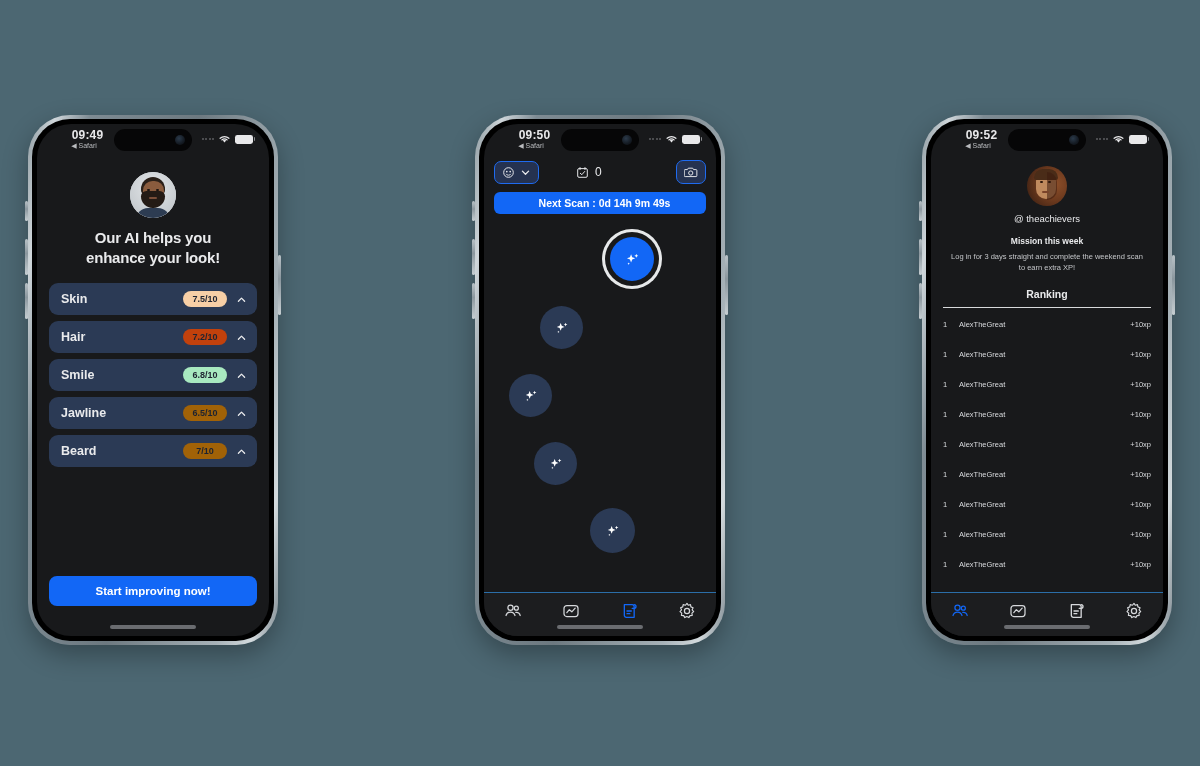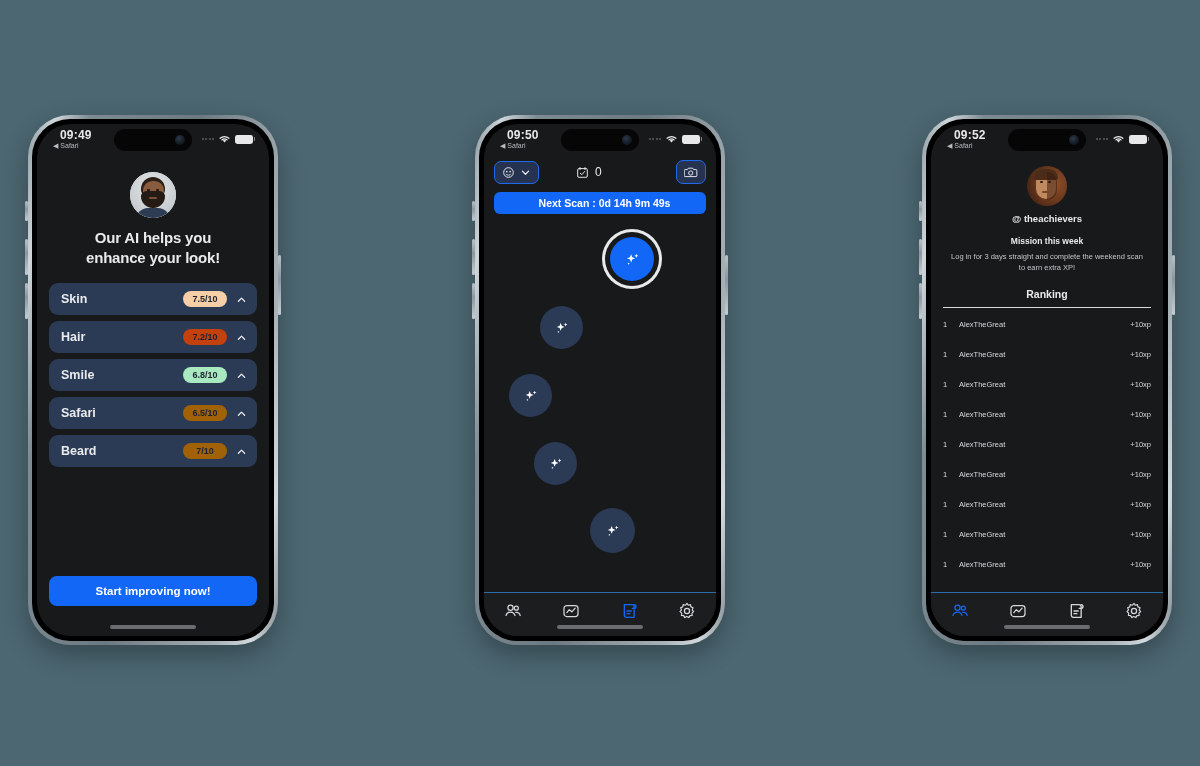--- a/index.html
+++ b/index.html
@@ -43,21 +43,21 @@
   .btn-voldn  { left: -3px; width: 3px; height: 36px; top: 168px; }
   .btn-power  { right: -3px; width: 3px; height: 60px; top: 140px; }
 
   
   .statusbar {
     position: relative; height: 30px;
     display: flex; align-items: center;
     padding: 0 16px;
     color: #e8e8ea;
   }
-  .sb-left { display:flex; flex-direction:column; align-items:flex-start; line-height:1; width: 62px;}
+  .sb-left { display:flex; flex-direction:column; align-items:center; line-height:1; width: 62px;}
   .sb-time { font-size: 12px; font-weight: 600; letter-spacing: .2px; margin-left:7px;}
   .sb-back { font-size: 7px; color:#b9bbbe; margin-top:1px; }
   .island {
     position: absolute; left: 50%; transform: translateX(-50%);
     top: 5px; width: 78px; height: 22px; border-radius: 12px;
     background: #060607;
   }
   .island::after {
     content: ""; position: absolute; right: 7px; top: 6px;
     width: 10px; height: 10px; border-radius: 50%;
@@ -172,21 +172,21 @@
     margin: 8px auto 0; position: relative; overflow: hidden;
     background: radial-gradient(circle at 62% 40%, #b5estetica 0%, #3a2116 100%);
   }
   .av3-bg { position:absolute; inset:0; background: radial-gradient(circle at 70% 45%, #8d4f2a 0%, #6d3a1e 45%, #321a10 100%); }
   .av3-face { position:absolute; left:9px; top:6px; width:20px; height:27px; border-radius:10px 10px 11px 11px; background:#c08a5e;}
   .av3-hair { position:absolute; left:7px; top:3px; width:24px; height:11px; border-radius:12px 12px 3px 3px; background:#4a2c18;}
   .av3-shadow{ position:absolute; left:20px; top:6px; width:10px; height:28px; border-radius:0 10px 10px 0; background:rgba(60,28,14,.55);}
   .av3-eyeL,.av3-eyeR{position:absolute;top:15px;width:3px;height:2px;border-radius:2px;background:#30180c;}
   .av3-eyeL{left:13px;} .av3-eyeR{left:21px;}
   .av3-mouth{position:absolute;left:15px;top:25px;width:7px;height:2px;border-radius:2px;background:#7a432a;}
-  .handle { margin-top: 7px; font-size: 9.5px; font-weight: 700; color: #e9eaec; }
+  .handle { margin-top: 7px; font-size: 9.5px; font-weight: 400; color: #e9eaec; }
   .mission-title { margin-top: 12px; font-size: 8.5px; font-weight: 700; color: #e9eaec; }
   .mission-text { margin-top: 6px; font-size: 7.5px; color: #c3c5c8; line-height: 1.45; padding: 0 6px; }
   .ranking-title { margin-top: 14px; font-size: 10.5px; font-weight: 700; color: #e9eaec; }
   .rank-div { margin-top: 7px; height: 1px; background: #d7d9db; }
   .rank-list { margin-top: 2px; }
   .rank-row {
     display: flex; align-items: center; height: 30px;
     font-size: 7.5px; color: #d9dbde;
   }
   .rk-pos { width: 16px; text-align: left; }
@@ -265,21 +265,21 @@
 
             <div class="score-row">
               <span class="score-name">Smile</span>
               <span class="score-badge" style="background:#a8e9c0">6.8/10</span>
               <svg class="chev" viewBox="0 0 16 16">
                   <path d="M3.5 10.5 L8 6 L12.5 10.5" stroke="#e9eaec" stroke-width="1.9" fill="none" stroke-linecap="round" stroke-linejoin="round"></path>
                 </svg>
             </div>
 
             <div class="score-row">
-              <span class="score-name">Safari</span>
+              <span class="score-name">Jawline</span>
               <span class="score-badge" style="background:#a16207">6.5/10</span>
               <svg class="chev" viewBox="0 0 16 16">
                   <path d="M3.5 10.5 L8 6 L12.5 10.5" stroke="#e9eaec" stroke-width="1.9" fill="none" stroke-linecap="round" stroke-linejoin="round"></path>
                 </svg>
             </div>
 
             <div class="score-row">
               <span class="score-name">Beard</span>
               <span class="score-badge" style="background:#a16207">7/10</span>
               <svg class="chev" viewBox="0 0 16 16">

